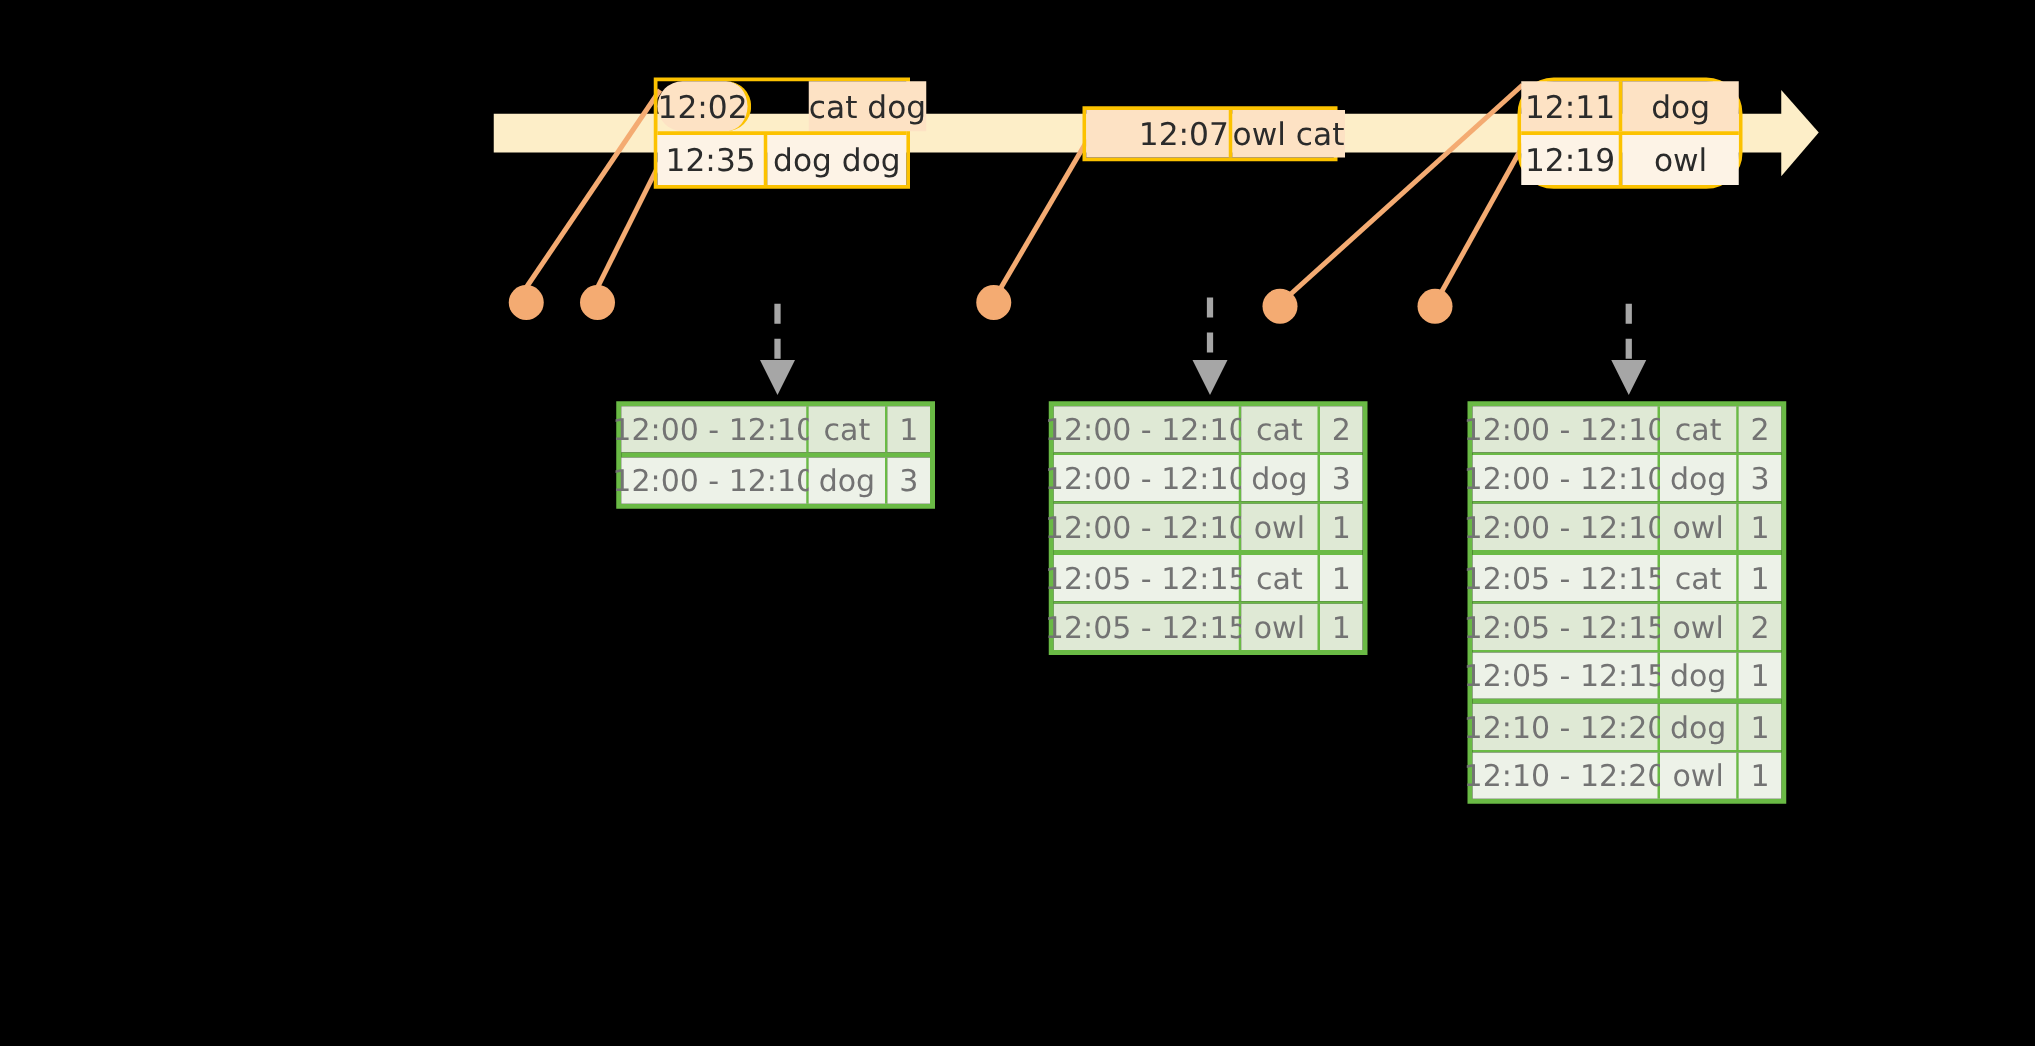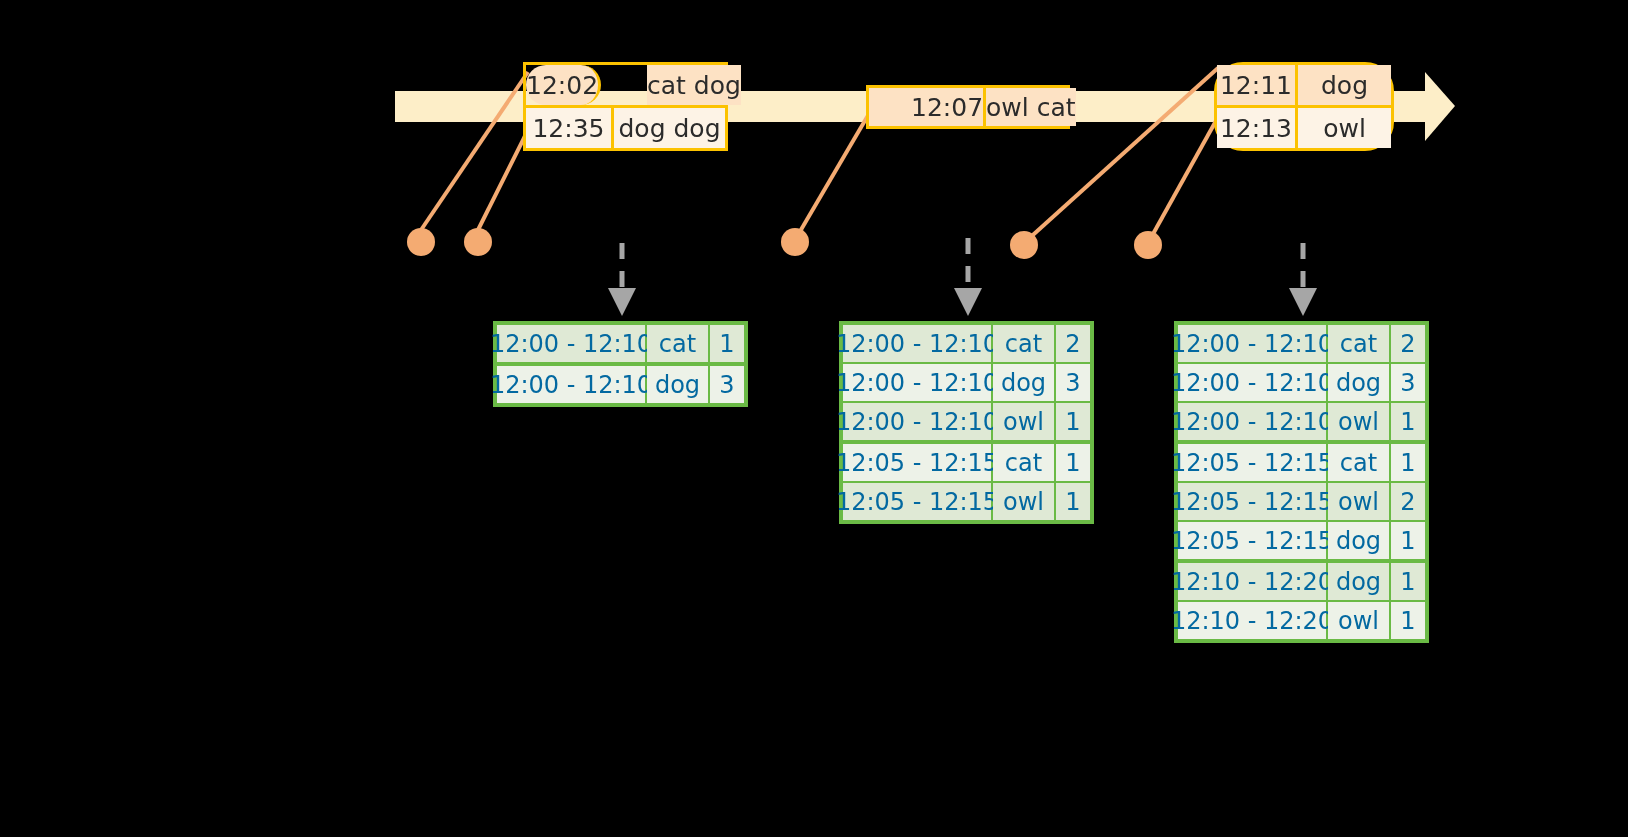--- a/index.html
+++ b/index.html
@@ -26,21 +26,21 @@
   .conn{position:absolute;left:0;top:0;width:1628px;height:837px;
         pointer-events:none;}
 
   
   .res-table{position:absolute;border:4px solid #6aba45;box-sizing:border-box;
              display:flex;flex-direction:column;}
   .res-row{display:flex;}
   .res-row + .res-row{border-top:2px solid #6aba45;}
   .res-row.grp-end + .res-row{border-top:4px solid #6aba45;}
   .res-c{display:flex;align-items:center;justify-content:center;
-         color:#0369a1;font-size:24px;white-space:nowrap;height:37px;box-sizing:border-box;}
+         color:#737373;font-size:24px;white-space:nowrap;height:37px;box-sizing:border-box;}
   .res-c.win{width:150px;border-right:2px solid #6aba45;}
   .res-c.key{width:63px;border-right:2px solid #6aba45;}
   .res-c.cnt{width:34px;}
   .res-row.a .res-c{background:#dfe9d5;}
   .res-row.b .res-c{background:#edf2e8;}
 </style>
 </head>
 <body>
 
 <div id="stage">
@@ -96,21 +96,21 @@
       <div class="ev-words" style="flex:1;">owl cat</div>
     </div>
   </div>
 
   <div class="ev-box" style="left:1214px;top:62px;width:180px;height:89px;border-radius:29px;">
     <div class="ev-row shade">
       <div class="ev-time" style="width:78px;">12:11</div>
       <div class="ev-words" style="flex:1;">dog</div>
     </div>
     <div class="ev-row plain">
-      <div class="ev-time" style="width:78px;">12:13</div>
+      <div class="ev-time" style="width:78px;">12:19</div>
       <div class="ev-words" style="flex:1;">owl</div>
     </div>
   </div>
 
   <div class="res-table" style="left:493px;top:321px;">
     <div class="res-row a grp-end">
       <div class="res-c win">12:00 - 12:10</div>
       <div class="res-c key">cat</div>
       <div class="res-c cnt">1</div>
     </div>

